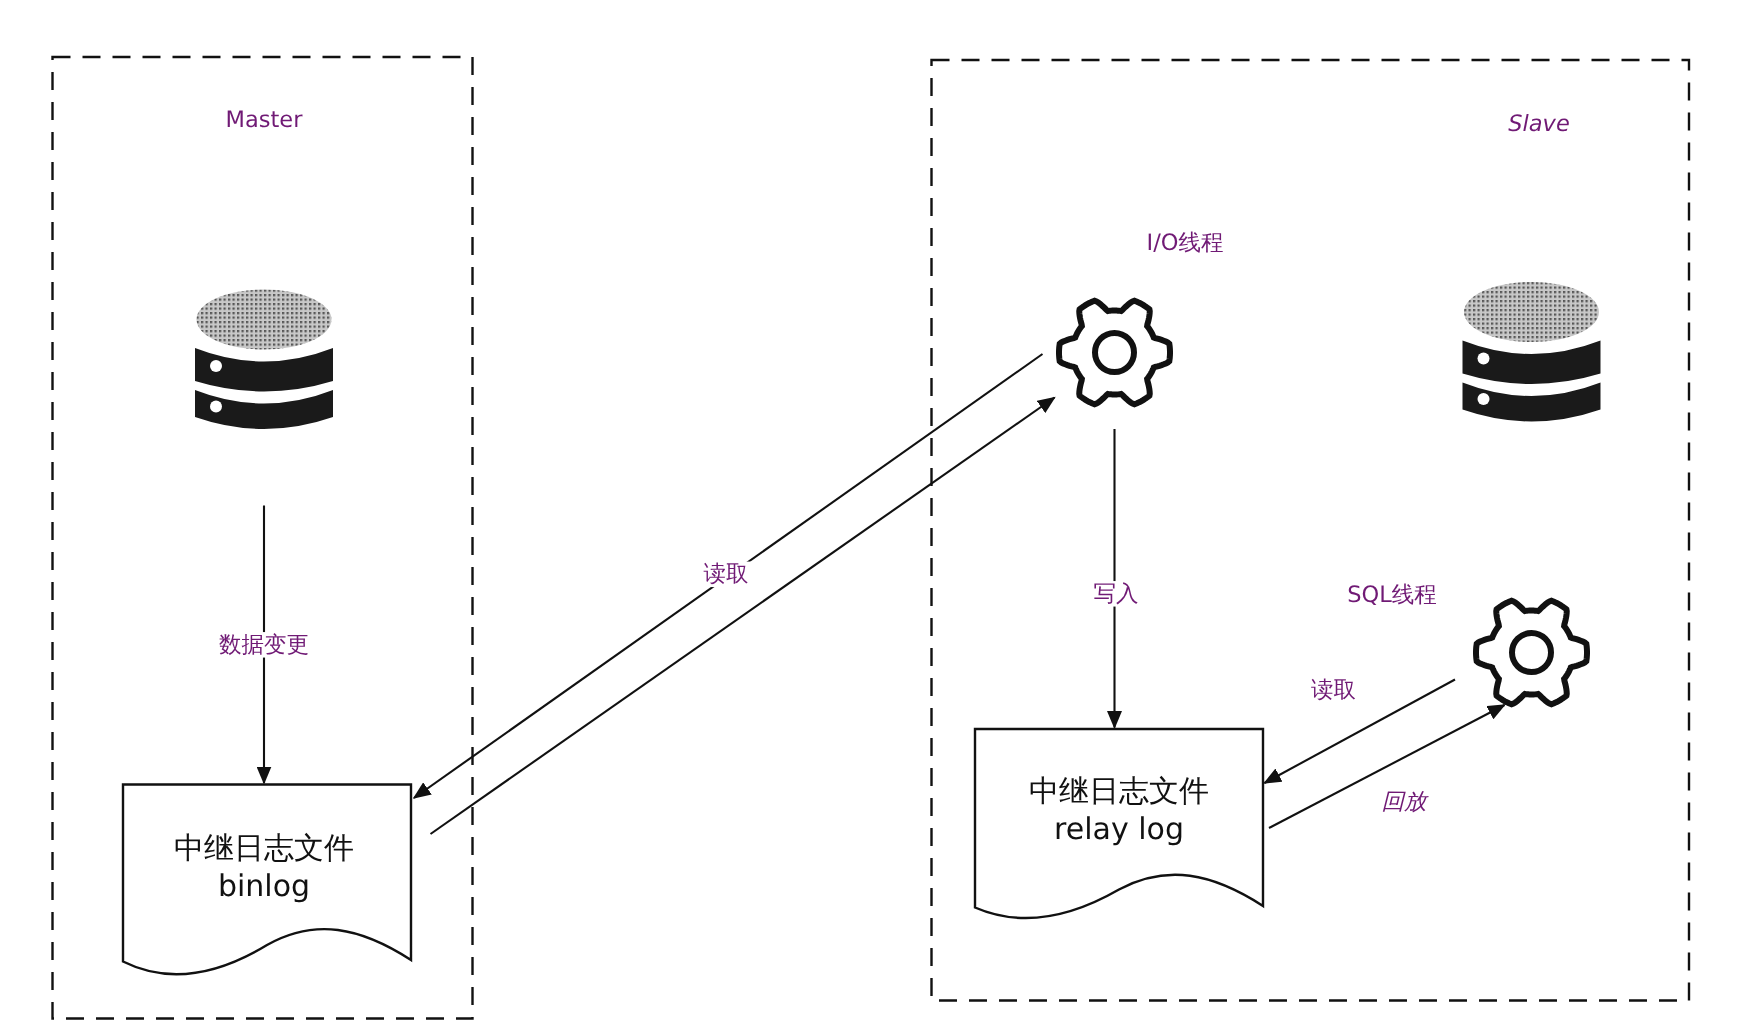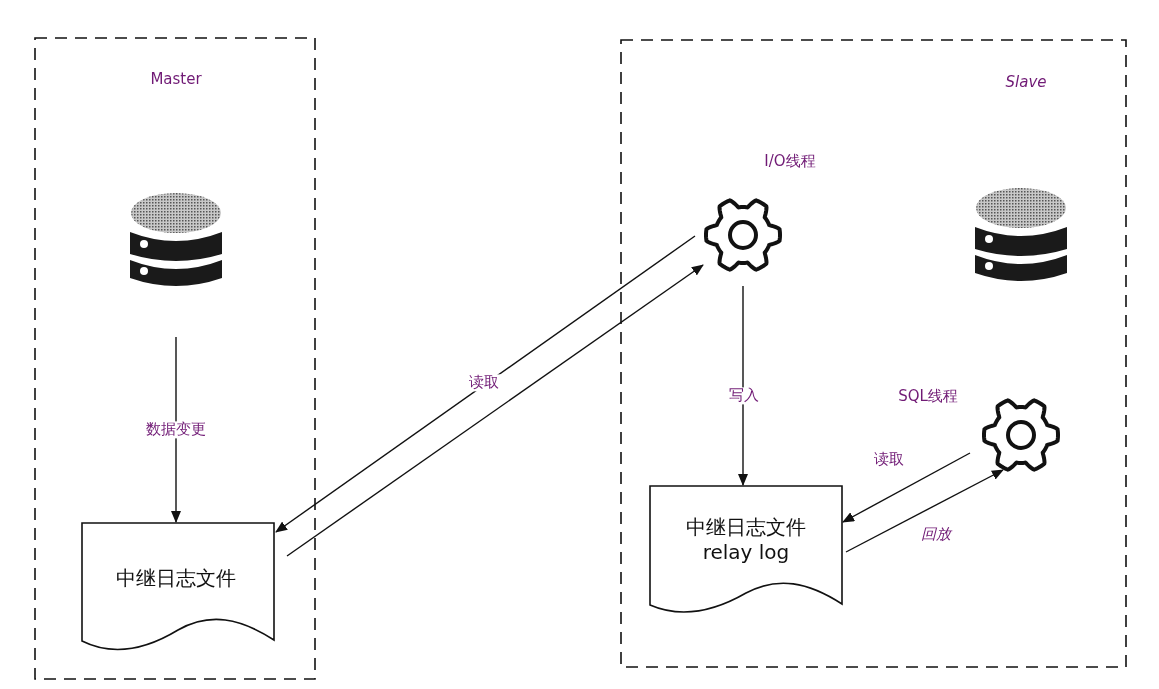--- a/index.html
+++ b/index.html
@@ -83,18 +83,19 @@
 <div class="lbl nobg" style="left:742px; top:162px;margin-left:48px;">I/O线程</div>
 <div class="lbl nobg" style="left:928px; top:372px;margin-top:25px;">SQL线程</div>
 
 <div class="lbl" style="left:744px; top:396px;">写入</div>
 
 <div class="lbl nobg" style="left:889px; top:460px;">读取</div>
 <div class="lbl nobg" style="left:936px; top:535px;font-style:italic;">回放</div>
 
 <div class="doc-text" style="left:176px; top:578px;">
   <div>中继日志文件</div>
+  <div>binlog</div>
 </div>
 
 <div class="doc-text" style="left:746px; top:540px;">
   <div>中继日志文件</div>
   <div>relay log</div>
 </div>
 
 </body></html>

